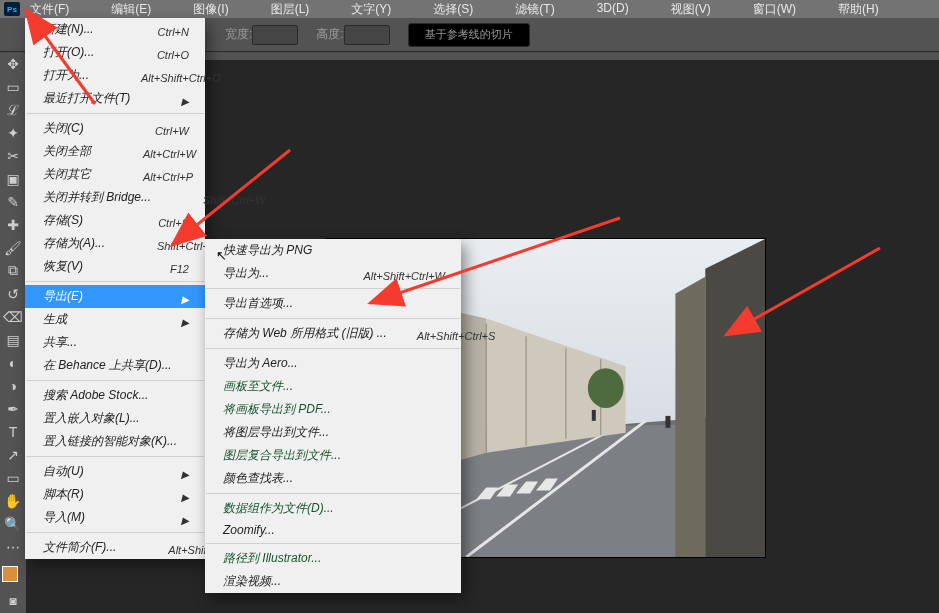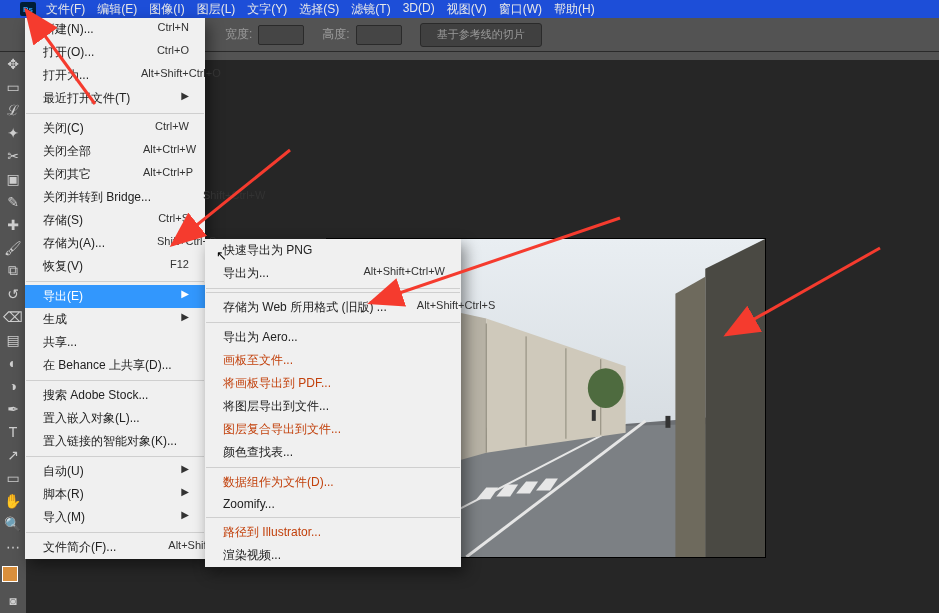--- a/index.html
+++ b/index.html
@@ -12,51 +12,51 @@
     color: #e0e0e0;
     position: relative;
     overflow: hidden;
   }
 
   
   .menubar {
     display: flex;
     align-items: center;
     height: 18px;
-    background: #1d4ed8;
-    padding-left: 20px;
+    background: #737373;
+    padding-left: 4px;
   }
   .menubar .ps-logo {
     width: 16px; height: 14px; margin-right: 4px;
     background: #001e36; border-radius: 2px;
     display:flex;align-items:center;justify-content:center;
     font-size: 8px; color:#31a8ff; font-weight: bold;
   }
   .menubar .mitem { padding: 2px 6px; color:#e8e8e8; cursor:default; }
 
   
   .optionsbar {
     display:flex;
     align-items:center;
     height: 34px;
     background:#535353;
     border-bottom:1px solid #2a2a2a;
     padding-left:225px;
     gap: 18px;
     color:#9a9a9a;
   }
-  .optionsbar .grp {display:flex;align-items:center;gap:6px;text-align:right;}
+  .optionsbar .grp {display:flex;align-items:center;text-align:right;}
   .optionsbar .numbox {
     border:1px solid #2a2a2a;
     background:#454545;
     height:20px;width:46px;border-radius:2px;
   }
   .optionsbar .slicebtn {
     border:1px solid #2a2a2a;
-    background:#404040;
+    background:#000000;
     color:#9a9a9a;
     height:24px;padding:0 16px;border-radius:3px;
     font-size:11px;
   }
 
   
   .toolbar {
     position:absolute;
     top:52px; left:0;
     width:26px;
@@ -103,46 +103,47 @@
   
   .menu {
     position:absolute;
     background:#f0f0f0;
     color:#222;
     box-shadow:4px 6px 14px rgba(0,0,0,0.45);
     font-size: 12px;
     user-select:none;
   }
   .menu .row {
-    display:flex;justify-content:space-between;align-items:flex-start;
+    display:flex;justify-content:space-between;align-items:flex-end;
     padding:3px 16px 3px 18px;
     cursor:default;
     white-space: nowrap;
+    font-style: italic;
   }
   .menu .row .lbl {flex:1;}
   .menu .row .sc {color:#333;margin-left:28px;font-size:11px;padding-left:24px;}
   .menu .row .arw {margin-left:28px;color:#333;font-size:10px;}
   .menu .row.sel { background:#3297fd; color:#fff; }
   .menu .row.sel .sc, .menu .row.sel .arw {color:#fff;}
-  .menu .row.disabled {color:#c2410c;}
+  .menu .row.disabled {color:#14532d;}
   .menu .sep {height:1px;background:#cfcfcf;margin:3px 1px;}
 
   #file-menu { top:18px; left:25px; width:180px; }
   #export-menu { top:239px; left:205px; width:256px; }
   #export-menu .row .sc {margin-left:6px;}
 
   
   .arrow-svg{position:absolute;top:0;left:0;width:939px;height:613px;pointer-events:none;}
 </style>
 </head>
 <body>
 
 <div class="menubar">
   <div class="ps-logo">Ps</div>
-  <div id="menubar-items" style="display: flex;">
+  <div id="menubar-items" style="display: flex; gap: 30px;">
       <div class="mitem">文件(F)</div>
       <div class="mitem">编辑(E)</div>
       <div class="mitem">图像(I)</div>
       <div class="mitem">图层(L)</div>
       <div class="mitem">文字(Y)</div>
       <div class="mitem">选择(S)</div>
       <div class="mitem">滤镜(T)</div>
       <div class="mitem">3D(D)</div>
       <div class="mitem">视图(V)</div>
       <div class="mitem">窗口(W)</div>
@@ -335,20 +336,23 @@
 
 <div class="menu" id="export-menu">
     <div class="row">
       <span class="lbl">快速导出为 PNG</span>
     </div>
     <div class="row">
       <span class="lbl">导出为...</span>
       <span class="sc">Alt+Shift+Ctrl+W</span>
     </div>
     <div class="sep"></div>
+    <div class="row">
+      <span class="lbl">导出首选项...</span>
+    </div>
     <div class="sep"></div>
     <div class="row">
       <span class="lbl">存储为 Web 所用格式 (旧版) ...</span>
       <span class="sc">Alt+Shift+Ctrl+S</span>
     </div>
     <div class="sep"></div>
     <div class="row">
       <span class="lbl">导出为 Aero...</span>
     </div>
     <div class="row disabled">

